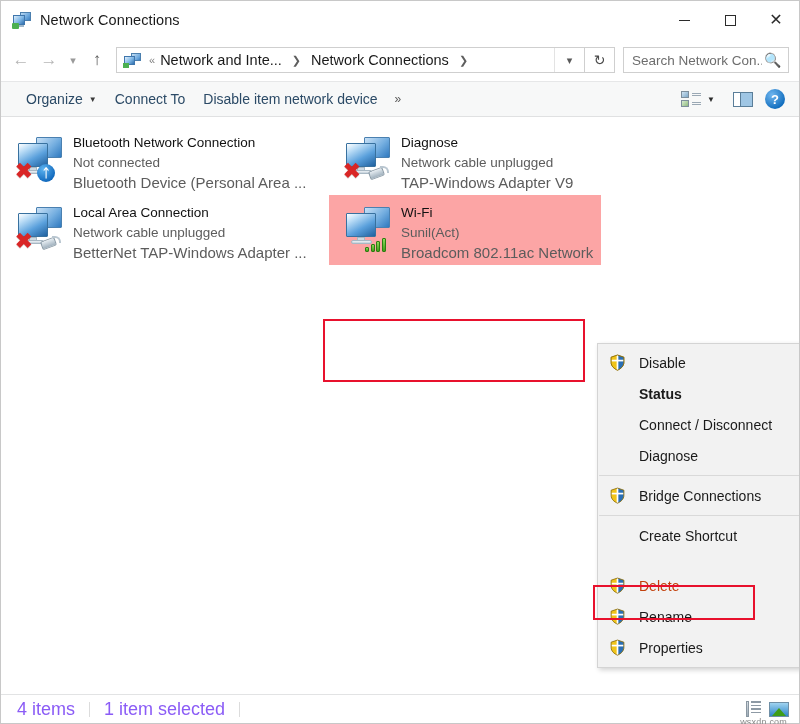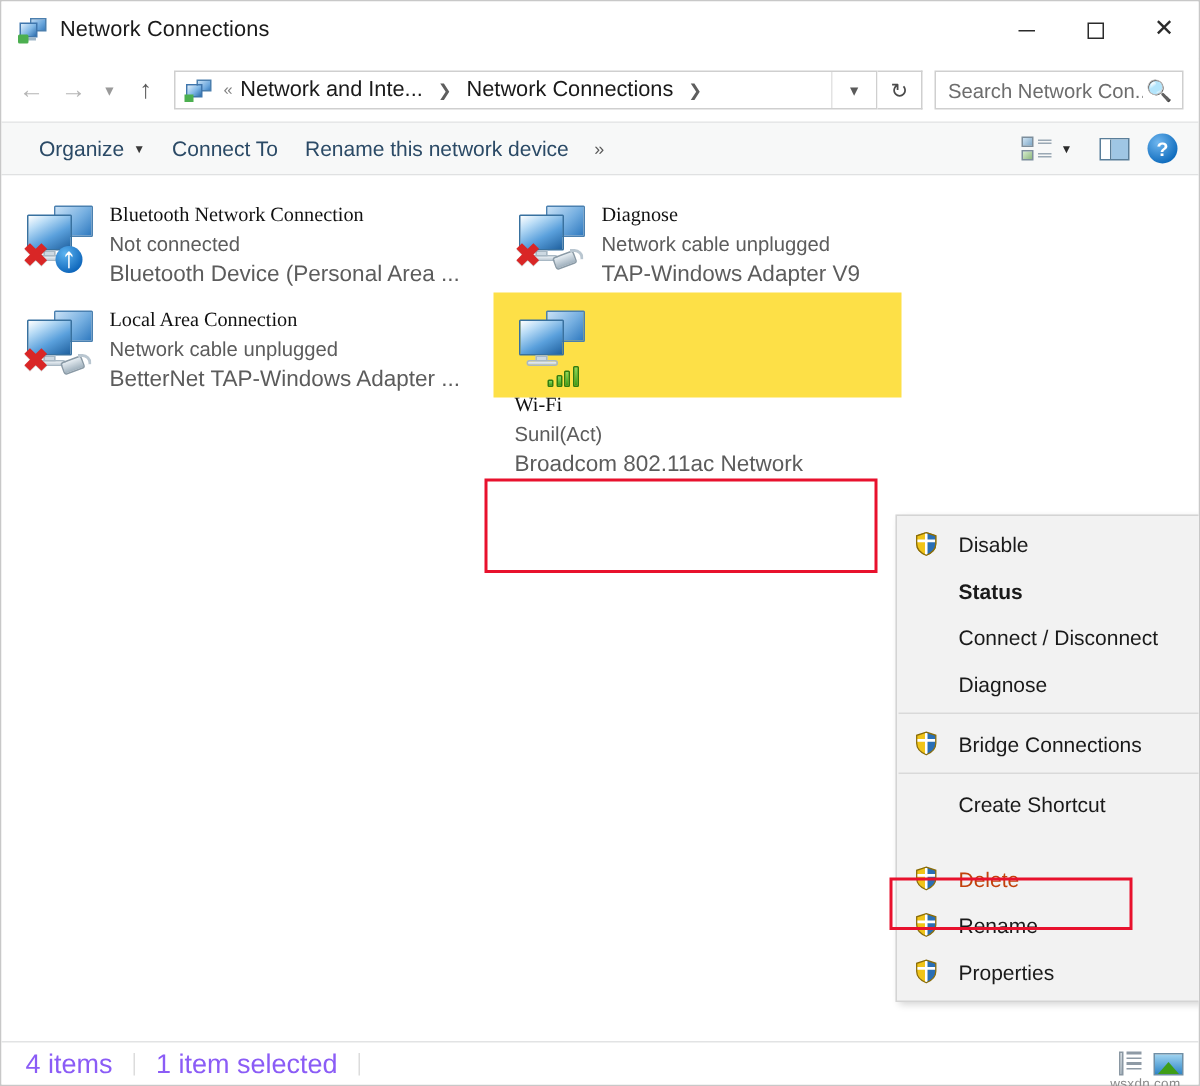--- a/index.html
+++ b/index.html
@@ -197,21 +197,21 @@
     width: 800px;
   }
   .conn-row { display: flex; }
   .conn-item {
     width: 272px; height: 70px;
     display: flex; align-items: flex-start;
     padding: 6px 4px 0 14px;
     position: relative;
   }
   .conn-item.col2 { margin-left: 56px; }
-  .conn-item.selected { background: #fde047; flex-direction: column; }
+  .conn-item.selected { background: #fca5a5; }
   .conn-icon {
     width: 52px; height: 46px; position: relative;
     flex: 0 0 52px; margin-top: 5px; margin-right: 6px;
   }
   .ci-back {
     position: absolute; right: 5px; top: 1px;
     width: 26px; height: 21px;
     background: linear-gradient(135deg,#c9e1f6 0%,#74aee0 55%,#2f79bf 100%);
     border: 1px solid #4a80b0; border-radius: 1px;
   }
@@ -267,21 +267,21 @@
     display: flex; align-items: flex-end; gap: 1.5px;
   }
   .ci-bars i {
     width: 4px; background: linear-gradient(#8cdc5a,#3f9e18);
     border: 1px solid #2f7c12; border-radius: 1px;
     display: block;
   }
   .conn-text { padding-top: 2px; min-width: 0; }
   .conn-name {
     font-size: 13.5px; color: #111111;
-    line-height: 20px; white-space: nowrap; font-family: Liberation Serif, serif;
+    line-height: 20px; white-space: nowrap;
   }
   .conn-status {
     font-size: 13.5px; color: #5c5c5c;
     line-height: 20px; white-space: nowrap;
   }
   .conn-adapter {
     font-size: 15px; color: #5c5c5c;
     line-height: 20px; white-space: nowrap;
   }
 
@@ -417,21 +417,21 @@
 
   <div class="commandbar">
     <div class="cmd-item">
       <span>Organize</span>
       <span class="cmd-caret">▼</span>
     </div>
     <div class="cmd-item">
       <span>Connect To</span>
     </div>
     <div class="cmd-item">
-      <span>Rename this network device</span>
+      <span>Disable item network device</span>
     </div>
     <div class="cmd-chevrons">»</div>
 
     <div class="cmd-right">
       <div class="view-icon">
         <div class="vi-row">
             <div class="vi-sq a"></div>
             <div class="vi-lines">
               <i class="vi-line"></i>
               <i class="vi-line"></i>

